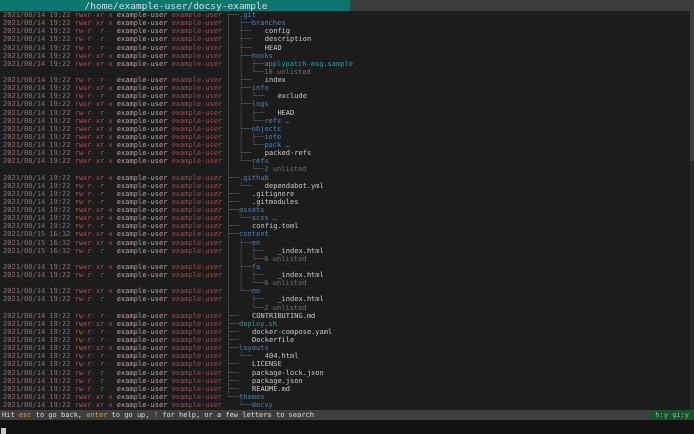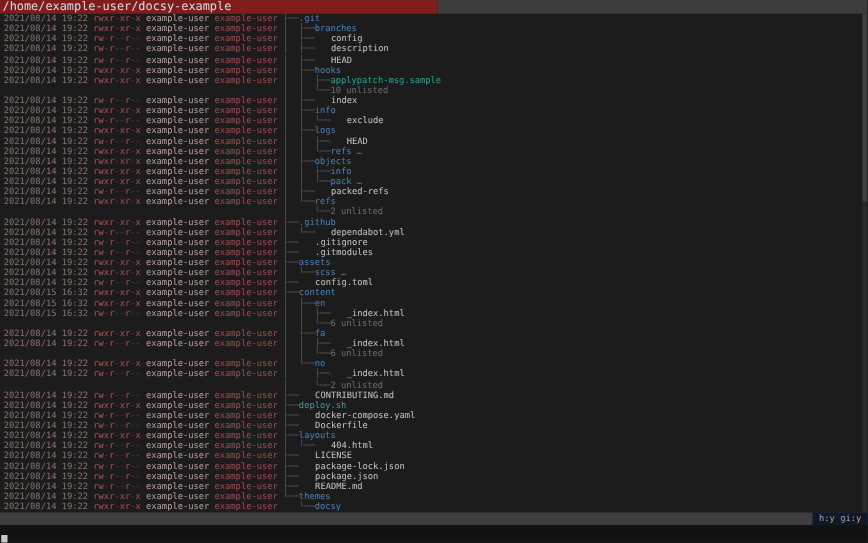--- a/index.html
+++ b/index.html
@@ -5,22 +5,22 @@
   html,body{margin:0;padding:0;}
   body{
     width:694px;height:434px;overflow:hidden;
     background:#1c1c1c;
     font-family:"DejaVu Sans Mono", monospace;
     position:relative;
   }
   
   .titlebar{height:11px;display:flex;}
   .titlebar .tleft{
-    width:348px;background:#7f1d1d;color:#d6dee4;
-    font-size:9.5px;line-height:11px;padding-left:2px;white-space:pre;overflow:hidden;
+    width:348px;background:#0f766e;color:#d6dee4;
+    font-size:9.5px;line-height:11px;padding-left:2px;white-space:pre;overflow:hidden;text-align:center;
   }
   .titlebar .tright{flex:1;background:#3d3d3d;}
   
   #tree{height:399px;white-space:pre;font-size:7px;}
   #tree .row{height:8.14px;line-height:8.14px;padding-left:3px;}
   .date{color:#8c7272;margin-top:25px;}
   .perm-ch{color:#b25056;}
   .perm-dash{color:#5f3a3e;}
   .owner{color:#c0a0a0;}
   .group{color:#a34d52;}
@@ -29,21 +29,21 @@
   .name.file{color:#c8c8c8;padding-left:13px;}
   .name.exec{color:#2fa39b;}
   .name.unlisted{color:#6e6e6e;}
   .suffix{color:#7a7a7a;}
   
   .helpbar{height:10px;background:#3e3e3e;display:flex;font-size:7px;line-height:10px;white-space:pre;}
   .helptext{padding-left:2px;color:#dcdcdc;}
   .seg-text{color:#dcdcdc;}
   .seg-key{color:#d8a14e;}
   .seg-qkey{color:#7aa5c0;}
-  .flags{margin-left:auto;background:#0f172a;padding:0 5px;}
+  .flags{margin-left:auto;background:#14532d;padding:0 5px;}
   .flag-label{color:#a9a9a9;}
   .flag-value{color:#d8a14e;}
   .flag-gap{color:#161616;}
   
   .inputline{height:14px;background:#121212;padding-top:2px;padding-left:1px;}
   .cursor{display:inline-block;width:5px;height:9px;background:#c8c8c8;}
   
   .scrollbar{position:absolute;right:0;top:11px;width:4px;height:399px;background:#2a2a2a;}
   .scrollbar .thumb{position:absolute;top:0;left:0;width:4px;height:150px;background:#404040;}
 </style>
@@ -51,20 +51,21 @@
 <body>
 
 <div class="titlebar">
   <div class="tleft"><span>/home/example-user/docsy-example</span></div>
   <div class="tright"></div>
 </div>
 
 <div id="tree"><div class="row"><span class="date">2021/08/14 19:22 </span><span class="perms"><span class="perm-ch">r</span><span class="perm-ch">w</span><span class="perm-ch">x</span><span class="perm-ch">r</span><span class="perm-dash">-</span><span class="perm-ch">x</span><span class="perm-ch">r</span><span class="perm-dash">-</span><span class="perm-ch">x</span> </span><span class="owner">example-user </span><span class="group">example-user </span><span class="branch">├──</span><span class="name dir">.git</span></div><div class="row"><span class="date">2021/08/14 19:22 </span><span class="perms"><span class="perm-ch">r</span><span class="perm-ch">w</span><span class="perm-ch">x</span><span class="perm-ch">r</span><span class="perm-dash">-</span><span class="perm-ch">x</span><span class="perm-ch">r</span><span class="perm-dash">-</span><span class="perm-ch">x</span> </span><span class="owner">example-user </span><span class="group">example-user </span><span class="branch">│  ├──</span><span class="name dir">branches</span></div><div class="row"><span class="date">2021/08/14 19:22 </span><span class="perms"><span class="perm-ch">r</span><span class="perm-ch">w</span><span class="perm-dash">-</span><span class="perm-ch">r</span><span class="perm-dash">-</span><span class="perm-dash">-</span><span class="perm-ch">r</span><span class="perm-dash">-</span><span class="perm-dash">-</span> </span><span class="owner">example-user </span><span class="group">example-user </span><span class="branch">│  ├──</span><span class="name file">config</span></div><div class="row"><span class="date">2021/08/14 19:22 </span><span class="perms"><span class="perm-ch">r</span><span class="perm-ch">w</span><span class="perm-dash">-</span><span class="perm-ch">r</span><span class="perm-dash">-</span><span class="perm-dash">-</span><span class="perm-ch">r</span><span class="perm-dash">-</span><span class="perm-dash">-</span> </span><span class="owner">example-user </span><span class="group">example-user </span><span class="branch">│  ├──</span><span class="name file">description</span></div><div class="row"><span class="date">2021/08/14 19:22 </span><span class="perms"><span class="perm-ch">r</span><span class="perm-ch">w</span><span class="perm-dash">-</span><span class="perm-ch">r</span><span class="perm-dash">-</span><span class="perm-dash">-</span><span class="perm-ch">r</span><span class="perm-dash">-</span><span class="perm-dash">-</span> </span><span class="owner">example-user </span><span class="group">example-user </span><span class="branch">│  ├──</span><span class="name file">HEAD</span></div><div class="row"><span class="date">2021/08/14 19:22 </span><span class="perms"><span class="perm-ch">r</span><span class="perm-ch">w</span><span class="perm-ch">x</span><span class="perm-ch">r</span><span class="perm-dash">-</span><span class="perm-ch">x</span><span class="perm-ch">r</span><span class="perm-dash">-</span><span class="perm-ch">x</span> </span><span class="owner">example-user </span><span class="group">example-user </span><span class="branch">│  ├──</span><span class="name dir">hooks</span></div><div class="row"><span class="date">2021/08/14 19:22 </span><span class="perms"><span class="perm-ch">r</span><span class="perm-ch">w</span><span class="perm-ch">x</span><span class="perm-ch">r</span><span class="perm-dash">-</span><span class="perm-ch">x</span><span class="perm-ch">r</span><span class="perm-dash">-</span><span class="perm-ch">x</span> </span><span class="owner">example-user </span><span class="group">example-user </span><span class="branch">│  │  ├──</span><span class="name exec">applypatch-msg.sample</span></div><div class="row"><span class="date">                 </span><span class="perms">          </span><span class="owner">             </span><span class="group">             </span><span class="branch">│  │  └──</span><span class="name unlisted">10 unlisted</span></div><div class="row"><span class="date">2021/08/14 19:22 </span><span class="perms"><span class="perm-ch">r</span><span class="perm-ch">w</span><span class="perm-dash">-</span><span class="perm-ch">r</span><span class="perm-dash">-</span><span class="perm-dash">-</span><span class="perm-ch">r</span><span class="perm-dash">-</span><span class="perm-dash">-</span> </span><span class="owner">example-user </span><span class="group">example-user </span><span class="branch">│  ├──</span><span class="name file">index</span></div><div class="row"><span class="date">2021/08/14 19:22 </span><span class="perms"><span class="perm-ch">r</span><span class="perm-ch">w</span><span class="perm-ch">x</span><span class="perm-ch">r</span><span class="perm-dash">-</span><span class="perm-ch">x</span><span class="perm-ch">r</span><span class="perm-dash">-</span><span class="perm-ch">x</span> </span><span class="owner">example-user </span><span class="group">example-user </span><span class="branch">│  ├──</span><span class="name dir">info</span></div><div class="row"><span class="date">2021/08/14 19:22 </span><span class="perms"><span class="perm-ch">r</span><span class="perm-ch">w</span><span class="perm-dash">-</span><span class="perm-ch">r</span><span class="perm-dash">-</span><span class="perm-dash">-</span><span class="perm-ch">r</span><span class="perm-dash">-</span><span class="perm-dash">-</span> </span><span class="owner">example-user </span><span class="group">example-user </span><span class="branch">│  │  └──</span><span class="name file">exclude</span></div><div class="row"><span class="date">2021/08/14 19:22 </span><span class="perms"><span class="perm-ch">r</span><span class="perm-ch">w</span><span class="perm-ch">x</span><span class="perm-ch">r</span><span class="perm-dash">-</span><span class="perm-ch">x</span><span class="perm-ch">r</span><span class="perm-dash">-</span><span class="perm-ch">x</span> </span><span class="owner">example-user </span><span class="group">example-user </span><span class="branch">│  ├──</span><span class="name dir">logs</span></div><div class="row"><span class="date">2021/08/14 19:22 </span><span class="perms"><span class="perm-ch">r</span><span class="perm-ch">w</span><span class="perm-dash">-</span><span class="perm-ch">r</span><span class="perm-dash">-</span><span class="perm-dash">-</span><span class="perm-ch">r</span><span class="perm-dash">-</span><span class="perm-dash">-</span> </span><span class="owner">example-user </span><span class="group">example-user </span><span class="branch">│  │  ├──</span><span class="name file">HEAD</span></div><div class="row"><span class="date">2021/08/14 19:22 </span><span class="perms"><span class="perm-ch">r</span><span class="perm-ch">w</span><span class="perm-ch">x</span><span class="perm-ch">r</span><span class="perm-dash">-</span><span class="perm-ch">x</span><span class="perm-ch">r</span><span class="perm-dash">-</span><span class="perm-ch">x</span> </span><span class="owner">example-user </span><span class="group">example-user </span><span class="branch">│  │  └──</span><span class="name dir">refs</span><span class="suffix"> …</span></div><div class="row"><span class="date">2021/08/14 19:22 </span><span class="perms"><span class="perm-ch">r</span><span class="perm-ch">w</span><span class="perm-ch">x</span><span class="perm-ch">r</span><span class="perm-dash">-</span><span class="perm-ch">x</span><span class="perm-ch">r</span><span class="perm-dash">-</span><span class="perm-ch">x</span> </span><span class="owner">example-user </span><span class="group">example-user </span><span class="branch">│  ├──</span><span class="name dir">objects</span></div><div class="row"><span class="date">2021/08/14 19:22 </span><span class="perms"><span class="perm-ch">r</span><span class="perm-ch">w</span><span class="perm-ch">x</span><span class="perm-ch">r</span><span class="perm-dash">-</span><span class="perm-ch">x</span><span class="perm-ch">r</span><span class="perm-dash">-</span><span class="perm-ch">x</span> </span><span class="owner">example-user </span><span class="group">example-user </span><span class="branch">│  │  ├──</span><span class="name dir">info</span></div><div class="row"><span class="date">2021/08/14 19:22 </span><span class="perms"><span class="perm-ch">r</span><span class="perm-ch">w</span><span class="perm-ch">x</span><span class="perm-ch">r</span><span class="perm-dash">-</span><span class="perm-ch">x</span><span class="perm-ch">r</span><span class="perm-dash">-</span><span class="perm-ch">x</span> </span><span class="owner">example-user </span><span class="group">example-user </span><span class="branch">│  │  └──</span><span class="name dir">pack</span><span class="suffix"> …</span></div><div class="row"><span class="date">2021/08/14 19:22 </span><span class="perms"><span class="perm-ch">r</span><span class="perm-ch">w</span><span class="perm-dash">-</span><span class="perm-ch">r</span><span class="perm-dash">-</span><span class="perm-dash">-</span><span class="perm-ch">r</span><span class="perm-dash">-</span><span class="perm-dash">-</span> </span><span class="owner">example-user </span><span class="group">example-user </span><span class="branch">│  ├──</span><span class="name file">packed-refs</span></div><div class="row"><span class="date">2021/08/14 19:22 </span><span class="perms"><span class="perm-ch">r</span><span class="perm-ch">w</span><span class="perm-ch">x</span><span class="perm-ch">r</span><span class="perm-dash">-</span><span class="perm-ch">x</span><span class="perm-ch">r</span><span class="perm-dash">-</span><span class="perm-ch">x</span> </span><span class="owner">example-user </span><span class="group">example-user </span><span class="branch">│  └──</span><span class="name dir">refs</span></div><div class="row"><span class="date">                 </span><span class="perms">          </span><span class="owner">             </span><span class="group">             </span><span class="branch">│     └──</span><span class="name unlisted">2 unlisted</span></div><div class="row"><span class="date">2021/08/14 19:22 </span><span class="perms"><span class="perm-ch">r</span><span class="perm-ch">w</span><span class="perm-ch">x</span><span class="perm-ch">r</span><span class="perm-dash">-</span><span class="perm-ch">x</span><span class="perm-ch">r</span><span class="perm-dash">-</span><span class="perm-ch">x</span> </span><span class="owner">example-user </span><span class="group">example-user </span><span class="branch">├──</span><span class="name dir">.github</span></div><div class="row"><span class="date">2021/08/14 19:22 </span><span class="perms"><span class="perm-ch">r</span><span class="perm-ch">w</span><span class="perm-dash">-</span><span class="perm-ch">r</span><span class="perm-dash">-</span><span class="perm-dash">-</span><span class="perm-ch">r</span><span class="perm-dash">-</span><span class="perm-dash">-</span> </span><span class="owner">example-user </span><span class="group">example-user </span><span class="branch">│  └──</span><span class="name file">dependabot.yml</span></div><div class="row"><span class="date">2021/08/14 19:22 </span><span class="perms"><span class="perm-ch">r</span><span class="perm-ch">w</span><span class="perm-dash">-</span><span class="perm-ch">r</span><span class="perm-dash">-</span><span class="perm-dash">-</span><span class="perm-ch">r</span><span class="perm-dash">-</span><span class="perm-dash">-</span> </span><span class="owner">example-user </span><span class="group">example-user </span><span class="branch">├──</span><span class="name file">.gitignore</span></div><div class="row"><span class="date">2021/08/14 19:22 </span><span class="perms"><span class="perm-ch">r</span><span class="perm-ch">w</span><span class="perm-dash">-</span><span class="perm-ch">r</span><span class="perm-dash">-</span><span class="perm-dash">-</span><span class="perm-ch">r</span><span class="perm-dash">-</span><span class="perm-dash">-</span> </span><span class="owner">example-user </span><span class="group">example-user </span><span class="branch">├──</span><span class="name file">.gitmodules</span></div><div class="row"><span class="date">2021/08/14 19:22 </span><span class="perms"><span class="perm-ch">r</span><span class="perm-ch">w</span><span class="perm-ch">x</span><span class="perm-ch">r</span><span class="perm-dash">-</span><span class="perm-ch">x</span><span class="perm-ch">r</span><span class="perm-dash">-</span><span class="perm-ch">x</span> </span><span class="owner">example-user </span><span class="group">example-user </span><span class="branch">├──</span><span class="name dir">assets</span></div><div class="row"><span class="date">2021/08/14 19:22 </span><span class="perms"><span class="perm-ch">r</span><span class="perm-ch">w</span><span class="perm-ch">x</span><span class="perm-ch">r</span><span class="perm-dash">-</span><span class="perm-ch">x</span><span class="perm-ch">r</span><span class="perm-dash">-</span><span class="perm-ch">x</span> </span><span class="owner">example-user </span><span class="group">example-user </span><span class="branch">│  └──</span><span class="name dir">scss</span><span class="suffix"> …</span></div><div class="row"><span class="date">2021/08/14 19:22 </span><span class="perms"><span class="perm-ch">r</span><span class="perm-ch">w</span><span class="perm-dash">-</span><span class="perm-ch">r</span><span class="perm-dash">-</span><span class="perm-dash">-</span><span class="perm-ch">r</span><span class="perm-dash">-</span><span class="perm-dash">-</span> </span><span class="owner">example-user </span><span class="group">example-user </span><span class="branch">├──</span><span class="name file">config.toml</span></div><div class="row"><span class="date">2021/08/15 16:32 </span><span class="perms"><span class="perm-ch">r</span><span class="perm-ch">w</span><span class="perm-ch">x</span><span class="perm-ch">r</span><span class="perm-dash">-</span><span class="perm-ch">x</span><span class="perm-ch">r</span><span class="perm-dash">-</span><span class="perm-ch">x</span> </span><span class="owner">example-user </span><span class="group">example-user </span><span class="branch">├──</span><span class="name dir">content</span></div><div class="row"><span class="date">2021/08/15 16:32 </span><span class="perms"><span class="perm-ch">r</span><span class="perm-ch">w</span><span class="perm-ch">x</span><span class="perm-ch">r</span><span class="perm-dash">-</span><span class="perm-ch">x</span><span class="perm-ch">r</span><span class="perm-dash">-</span><span class="perm-ch">x</span> </span><span class="owner">example-user </span><span class="group">example-user </span><span class="branch">│  ├──</span><span class="name dir">en</span></div><div class="row"><span class="date">2021/08/15 16:32 </span><span class="perms"><span class="perm-ch">r</span><span class="perm-ch">w</span><span class="perm-dash">-</span><span class="perm-ch">r</span><span class="perm-dash">-</span><span class="perm-dash">-</span><span class="perm-ch">r</span><span class="perm-dash">-</span><span class="perm-dash">-</span> </span><span class="owner">example-user </span><span class="group">example-user </span><span class="branch">│  │  ├──</span><span class="name file">_index.html</span></div><div class="row"><span class="date">                 </span><span class="perms">          </span><span class="owner">             </span><span class="group">             </span><span class="branch">│  │  └──</span><span class="name unlisted">6 unlisted</span></div><div class="row"><span class="date">2021/08/14 19:22 </span><span class="perms"><span class="perm-ch">r</span><span class="perm-ch">w</span><span class="perm-ch">x</span><span class="perm-ch">r</span><span class="perm-dash">-</span><span class="perm-ch">x</span><span class="perm-ch">r</span><span class="perm-dash">-</span><span class="perm-ch">x</span> </span><span class="owner">example-user </span><span class="group">example-user </span><span class="branch">│  ├──</span><span class="name dir">fa</span></div><div class="row"><span class="date">2021/08/14 19:22 </span><span class="perms"><span class="perm-ch">r</span><span class="perm-ch">w</span><span class="perm-dash">-</span><span class="perm-ch">r</span><span class="perm-dash">-</span><span class="perm-dash">-</span><span class="perm-ch">r</span><span class="perm-dash">-</span><span class="perm-dash">-</span> </span><span class="owner">example-user </span><span class="group">example-user </span><span class="branch">│  │  ├──</span><span class="name file">_index.html</span></div><div class="row"><span class="date">                 </span><span class="perms">          </span><span class="owner">             </span><span class="group">             </span><span class="branch">│  │  └──</span><span class="name unlisted">6 unlisted</span></div><div class="row"><span class="date">2021/08/14 19:22 </span><span class="perms"><span class="perm-ch">r</span><span class="perm-ch">w</span><span class="perm-ch">x</span><span class="perm-ch">r</span><span class="perm-dash">-</span><span class="perm-ch">x</span><span class="perm-ch">r</span><span class="perm-dash">-</span><span class="perm-ch">x</span> </span><span class="owner">example-user </span><span class="group">example-user </span><span class="branch">│  └──</span><span class="name dir">no</span></div><div class="row"><span class="date">2021/08/14 19:22 </span><span class="perms"><span class="perm-ch">r</span><span class="perm-ch">w</span><span class="perm-dash">-</span><span class="perm-ch">r</span><span class="perm-dash">-</span><span class="perm-dash">-</span><span class="perm-ch">r</span><span class="perm-dash">-</span><span class="perm-dash">-</span> </span><span class="owner">example-user </span><span class="group">example-user </span><span class="branch">│     ├──</span><span class="name file">_index.html</span></div><div class="row"><span class="date">                 </span><span class="perms">          </span><span class="owner">             </span><span class="group">             </span><span class="branch">│     └──</span><span class="name unlisted">2 unlisted</span></div><div class="row"><span class="date">2021/08/14 19:22 </span><span class="perms"><span class="perm-ch">r</span><span class="perm-ch">w</span><span class="perm-dash">-</span><span class="perm-ch">r</span><span class="perm-dash">-</span><span class="perm-dash">-</span><span class="perm-ch">r</span><span class="perm-dash">-</span><span class="perm-dash">-</span> </span><span class="owner">example-user </span><span class="group">example-user </span><span class="branch">├──</span><span class="name file">CONTRIBUTING.md</span></div><div class="row"><span class="date">2021/08/14 19:22 </span><span class="perms"><span class="perm-ch">r</span><span class="perm-ch">w</span><span class="perm-ch">x</span><span class="perm-ch">r</span><span class="perm-dash">-</span><span class="perm-ch">x</span><span class="perm-ch">r</span><span class="perm-dash">-</span><span class="perm-ch">x</span> </span><span class="owner">example-user </span><span class="group">example-user </span><span class="branch">├──</span><span class="name exec">deploy.sh</span></div><div class="row"><span class="date">2021/08/14 19:22 </span><span class="perms"><span class="perm-ch">r</span><span class="perm-ch">w</span><span class="perm-dash">-</span><span class="perm-ch">r</span><span class="perm-dash">-</span><span class="perm-dash">-</span><span class="perm-ch">r</span><span class="perm-dash">-</span><span class="perm-dash">-</span> </span><span class="owner">example-user </span><span class="group">example-user </span><span class="branch">├──</span><span class="name file">docker-compose.yaml</span></div><div class="row"><span class="date">2021/08/14 19:22 </span><span class="perms"><span class="perm-ch">r</span><span class="perm-ch">w</span><span class="perm-dash">-</span><span class="perm-ch">r</span><span class="perm-dash">-</span><span class="perm-dash">-</span><span class="perm-ch">r</span><span class="perm-dash">-</span><span class="perm-dash">-</span> </span><span class="owner">example-user </span><span class="group">example-user </span><span class="branch">├──</span><span class="name file">Dockerfile</span></div><div class="row"><span class="date">2021/08/14 19:22 </span><span class="perms"><span class="perm-ch">r</span><span class="perm-ch">w</span><span class="perm-ch">x</span><span class="perm-ch">r</span><span class="perm-dash">-</span><span class="perm-ch">x</span><span class="perm-ch">r</span><span class="perm-dash">-</span><span class="perm-ch">x</span> </span><span class="owner">example-user </span><span class="group">example-user </span><span class="branch">├──</span><span class="name dir">layouts</span></div><div class="row"><span class="date">2021/08/14 19:22 </span><span class="perms"><span class="perm-ch">r</span><span class="perm-ch">w</span><span class="perm-dash">-</span><span class="perm-ch">r</span><span class="perm-dash">-</span><span class="perm-dash">-</span><span class="perm-ch">r</span><span class="perm-dash">-</span><span class="perm-dash">-</span> </span><span class="owner">example-user </span><span class="group">example-user </span><span class="branch">│  └──</span><span class="name file">404.html</span></div><div class="row"><span class="date">2021/08/14 19:22 </span><span class="perms"><span class="perm-ch">r</span><span class="perm-ch">w</span><span class="perm-dash">-</span><span class="perm-ch">r</span><span class="perm-dash">-</span><span class="perm-dash">-</span><span class="perm-ch">r</span><span class="perm-dash">-</span><span class="perm-dash">-</span> </span><span class="owner">example-user </span><span class="group">example-user </span><span class="branch">├──</span><span class="name file">LICENSE</span></div><div class="row"><span class="date">2021/08/14 19:22 </span><span class="perms"><span class="perm-ch">r</span><span class="perm-ch">w</span><span class="perm-dash">-</span><span class="perm-ch">r</span><span class="perm-dash">-</span><span class="perm-dash">-</span><span class="perm-ch">r</span><span class="perm-dash">-</span><span class="perm-dash">-</span> </span><span class="owner">example-user </span><span class="group">example-user </span><span class="branch">├──</span><span class="name file">package-lock.json</span></div><div class="row"><span class="date">2021/08/14 19:22 </span><span class="perms"><span class="perm-ch">r</span><span class="perm-ch">w</span><span class="perm-dash">-</span><span class="perm-ch">r</span><span class="perm-dash">-</span><span class="perm-dash">-</span><span class="perm-ch">r</span><span class="perm-dash">-</span><span class="perm-dash">-</span> </span><span class="owner">example-user </span><span class="group">example-user </span><span class="branch">├──</span><span class="name file">package.json</span></div><div class="row"><span class="date">2021/08/14 19:22 </span><span class="perms"><span class="perm-ch">r</span><span class="perm-ch">w</span><span class="perm-dash">-</span><span class="perm-ch">r</span><span class="perm-dash">-</span><span class="perm-dash">-</span><span class="perm-ch">r</span><span class="perm-dash">-</span><span class="perm-dash">-</span> </span><span class="owner">example-user </span><span class="group">example-user </span><span class="branch">├──</span><span class="name file">README.md</span></div><div class="row"><span class="date">2021/08/14 19:22 </span><span class="perms"><span class="perm-ch">r</span><span class="perm-ch">w</span><span class="perm-ch">x</span><span class="perm-ch">r</span><span class="perm-dash">-</span><span class="perm-ch">x</span><span class="perm-ch">r</span><span class="perm-dash">-</span><span class="perm-ch">x</span> </span><span class="owner">example-user </span><span class="group">example-user </span><span class="branch">└──</span><span class="name dir">themes</span></div><div class="row"><span class="date">2021/08/14 19:22 </span><span class="perms"><span class="perm-ch">r</span><span class="perm-ch">w</span><span class="perm-ch">x</span><span class="perm-ch">r</span><span class="perm-dash">-</span><span class="perm-ch">x</span><span class="perm-ch">r</span><span class="perm-dash">-</span><span class="perm-ch">x</span> </span><span class="owner">example-user </span><span class="group">example-user </span><span class="branch">   └──</span><span class="name dir">docsy</span></div></div>
 
 <div class="helpbar">
+  <div class="helptext" id="help-segments"><span class="seg-text">Hit </span><span class="seg-key">esc</span><span class="seg-text"> to go back, </span><span class="seg-key">enter</span><span class="seg-text"> to go up, </span><span class="seg-qkey">?</span><span class="seg-text"> for help, or a few letters to search</span></div>
   <div class="flags" id="flags"><span class="flag-label">h:</span><span class="flag-value">y</span><span class="flag-gap"> </span><span class="flag-label">gi:</span><span class="flag-value">y</span></div>
 </div>
 
 <div class="inputline"><span class="cursor"></span></div>
 
 <div class="scrollbar">
     <div class="thumb"></div>
   </div>
 
 </body></html>

